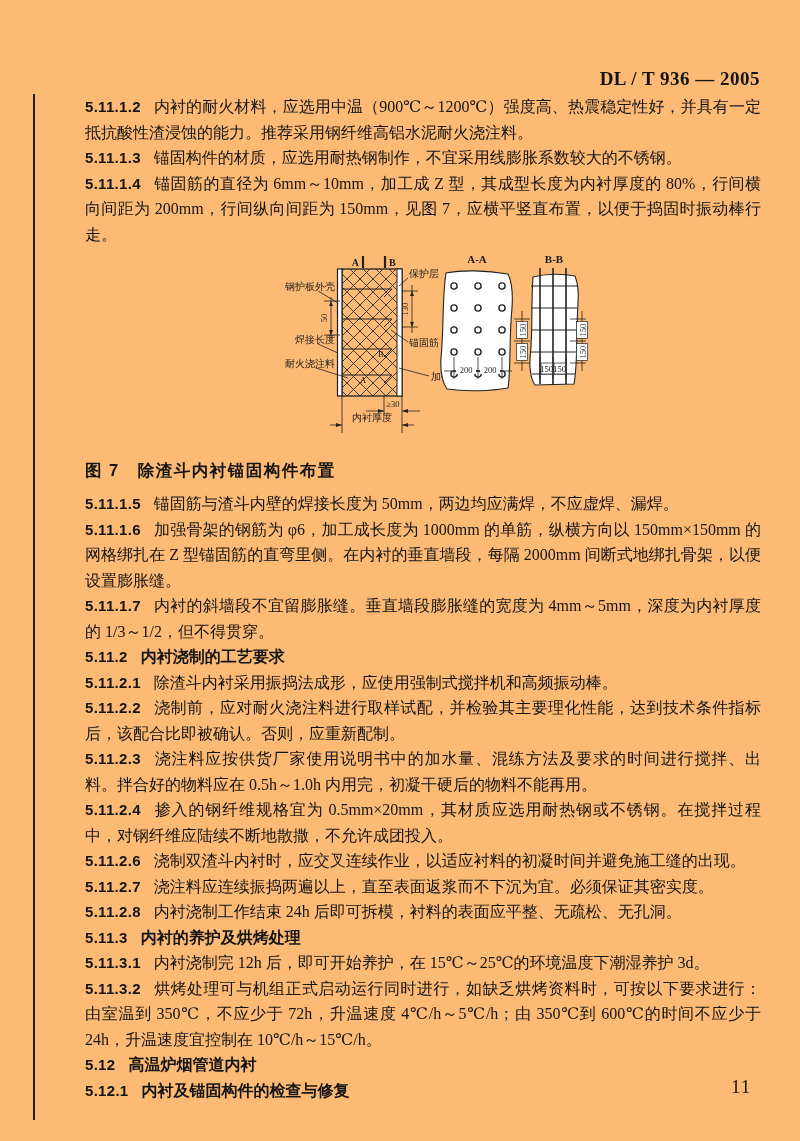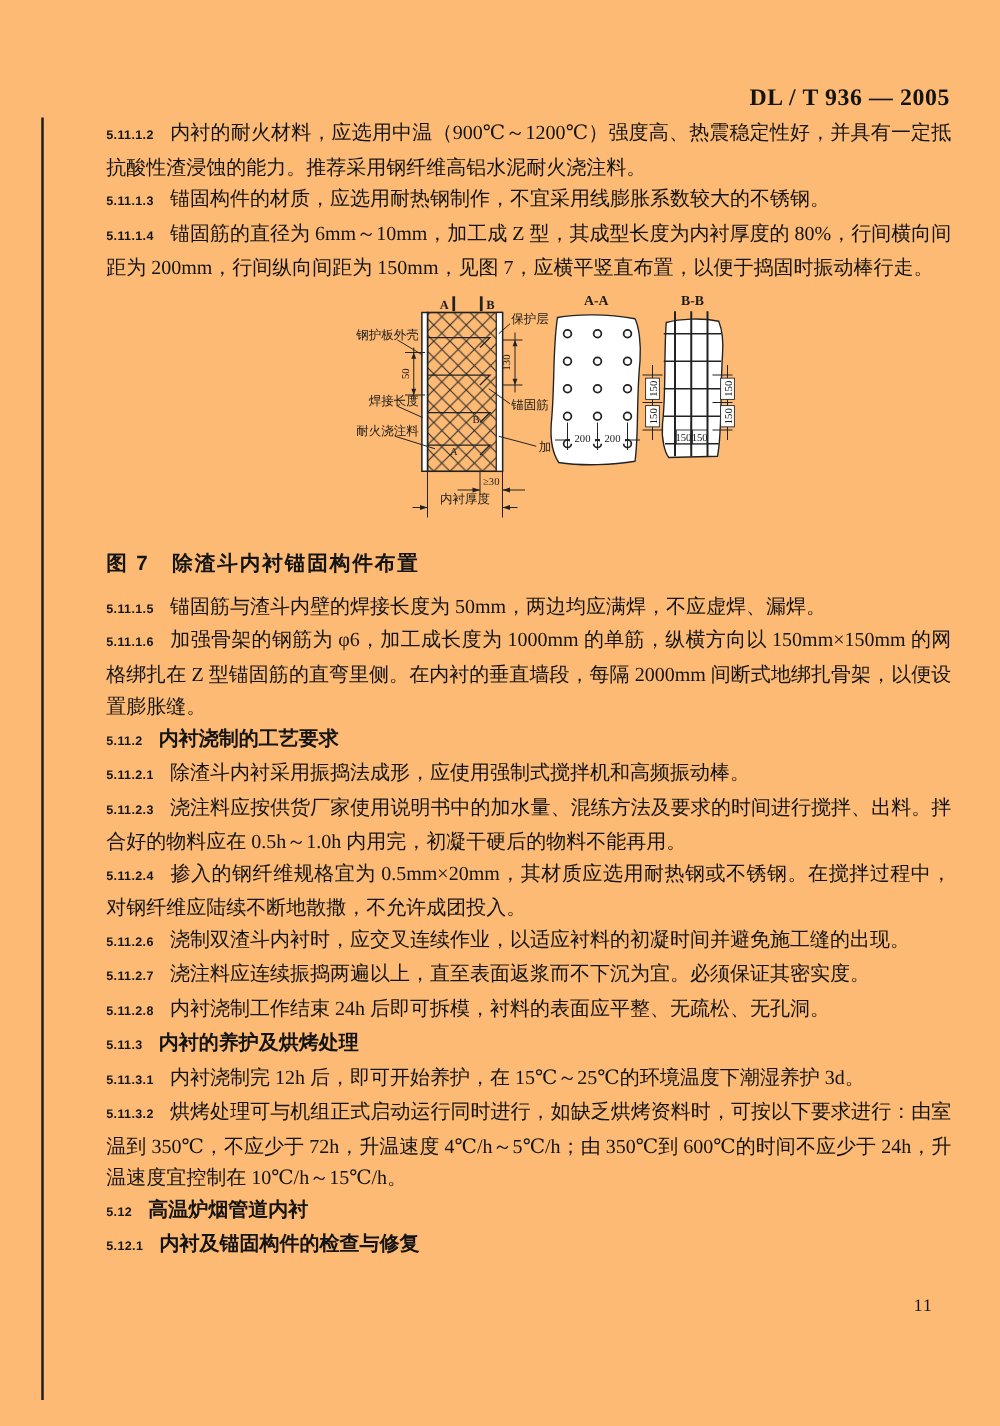--- a/index.html
+++ b/index.html
@@ -16,42 +16,42 @@
     position:absolute; top:68px; right:40px;
     font-size:19px; font-weight:700; letter-spacing:0.5px;
   }
   .body-text {
     position:absolute; left:85px; top:94px; width:676px;
     font-size:16px; line-height:25.5px; text-align:justify;
   }
   .clause { margin:0; }
   .clause .num {
     font-family:"Liberation Sans","DejaVu Sans",sans-serif;
-    font-weight:700; font-size:10px; letter-spacing:0.3px;
+    font-weight:700; font-size:15px; letter-spacing:0.3px;
     margin-right:13px; white-space:nowrap;
   }
   .clause.heading { font-weight:700; }
   .clause.heading .clause-text { font-family:Liberation Serif, serif; }
   .figure-block { margin:6px 0 6px; text-align:center; }
   .fig-svg { display:inline-block; }
   .fig-svg text {
     font-size:10px; fill:#1b1b1b;
     font-family:"Liberation Serif","DejaVu Serif",serif;
   }
   .fig-svg text.sec-title { font-size:11px; font-weight:700; }
   .fig-svg text.dim { font-size:8.5px; }
   .fig-svg text.mark { font-size:10px; font-weight:700; }
   .fig-caption {
     text-align:left; font-size:16.5px; font-weight:700;
     letter-spacing:1.5px; margin:2px 0 8px;
     font-family:"Liberation Sans","DejaVu Sans",sans-serif;
   }
   .page-number {
-    position:absolute; left:731px; top:1038px;
-    font-size:14px; letter-spacing:1px;
+    position:absolute; left:731px; top:1076px;
+    font-size:19px; letter-spacing:1px;
   }
 </style>
 </head>
 <body>
 
 <div class="page">
 
   <div class="fold-line"></div>
 
   <div class="std-header">DL / T 936 — 2005</div>
@@ -201,25 +201,27 @@
         <text transform="rotate(-90 326.5 99)" x="326.5" y="102" text-anchor="middle" class="dim">150</text>
       </svg>
 
       <div class="fig-caption">图 7　除渣斗内衬锚固构件布置</div>
     </div>
 
       <p class="clause"><span class="num">5.11.1.5</span><span class="clause-text">锚固筋与渣斗内壁的焊接长度为 50mm，两边均应满焊，不应虚焊、漏焊。</span></p>
 
       <p class="clause"><span class="num">5.11.1.6</span><span class="clause-text">加强骨架的钢筋为 φ6，加工成长度为 1000mm 的单筋，纵横方向以 150mm×150mm 的网格绑扎在 Z 型锚固筋的直弯里侧。在内衬的垂直墙段，每隔 2000mm 间断式地绑扎骨架，以便设置膨胀缝。</span></p>
 
+      <p class="clause"><span class="num">5.11.1.7</span><span class="clause-text">内衬的斜墙段不宜留膨胀缝。垂直墙段膨胀缝的宽度为 4mm～5mm，深度为内衬厚度的 1/3～1/2，但不得贯穿。</span></p>
 
       <p class="clause heading"><span class="num">5.11.2</span><span class="clause-text">内衬浇制的工艺要求</span></p>
 
       <p class="clause"><span class="num">5.11.2.1</span><span class="clause-text">除渣斗内衬采用振捣法成形，应使用强制式搅拌机和高频振动棒。</span></p>
 
+      <p class="clause"><span class="num">5.11.2.2</span><span class="clause-text">浇制前，应对耐火浇注料进行取样试配，并检验其主要理化性能，达到技术条件指标后，该配合比即被确认。否则，应重新配制。</span></p>
 
       <p class="clause"><span class="num">5.11.2.3</span><span class="clause-text">浇注料应按供货厂家使用说明书中的加水量、混练方法及要求的时间进行搅拌、出料。拌合好的物料应在 0.5h～1.0h 内用完，初凝干硬后的物料不能再用。</span></p>
 
       <p class="clause"><span class="num">5.11.2.4</span><span class="clause-text">掺入的钢纤维规格宜为 0.5mm×20mm，其材质应选用耐热钢或不锈钢。在搅拌过程中，对钢纤维应陆续不断地散撒，不允许成团投入。</span></p>
 
 
       <p class="clause"><span class="num">5.11.2.6</span><span class="clause-text">浇制双渣斗内衬时，应交叉连续作业，以适应衬料的初凝时间并避免施工缝的出现。</span></p>
 
       <p class="clause"><span class="num">5.11.2.7</span><span class="clause-text">浇注料应连续振捣两遍以上，直至表面返浆而不下沉为宜。必须保证其密实度。</span></p>
 

